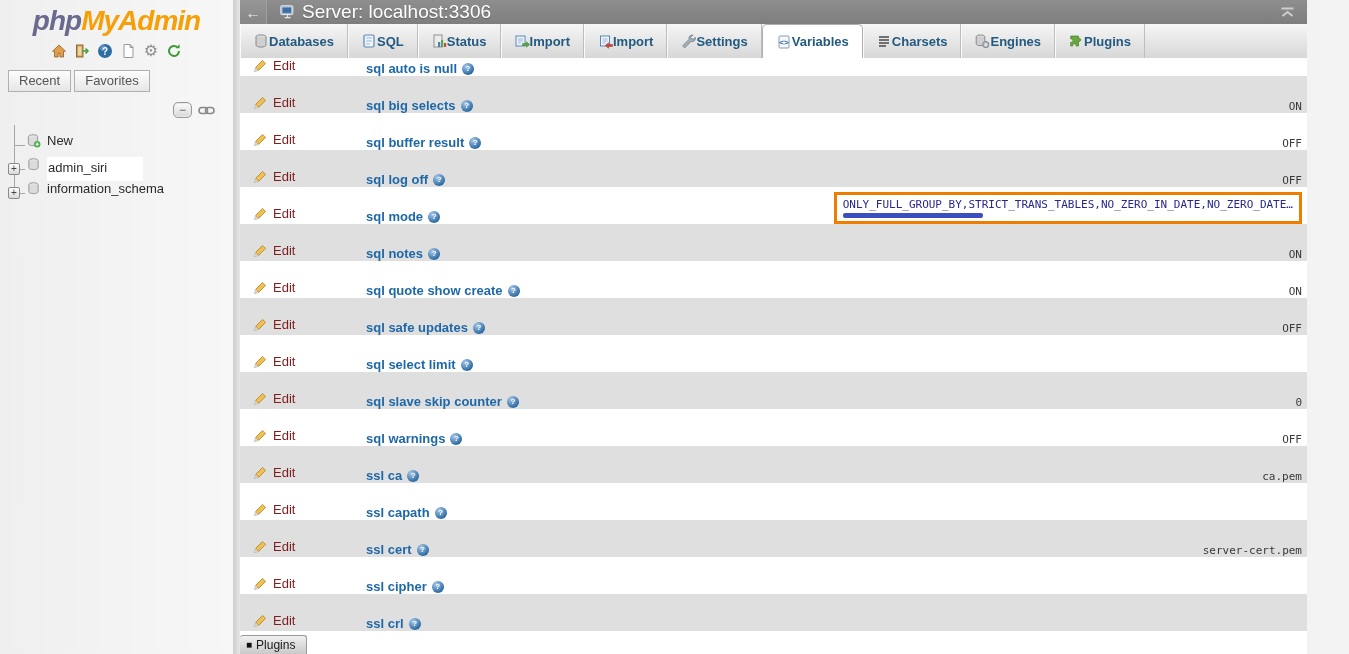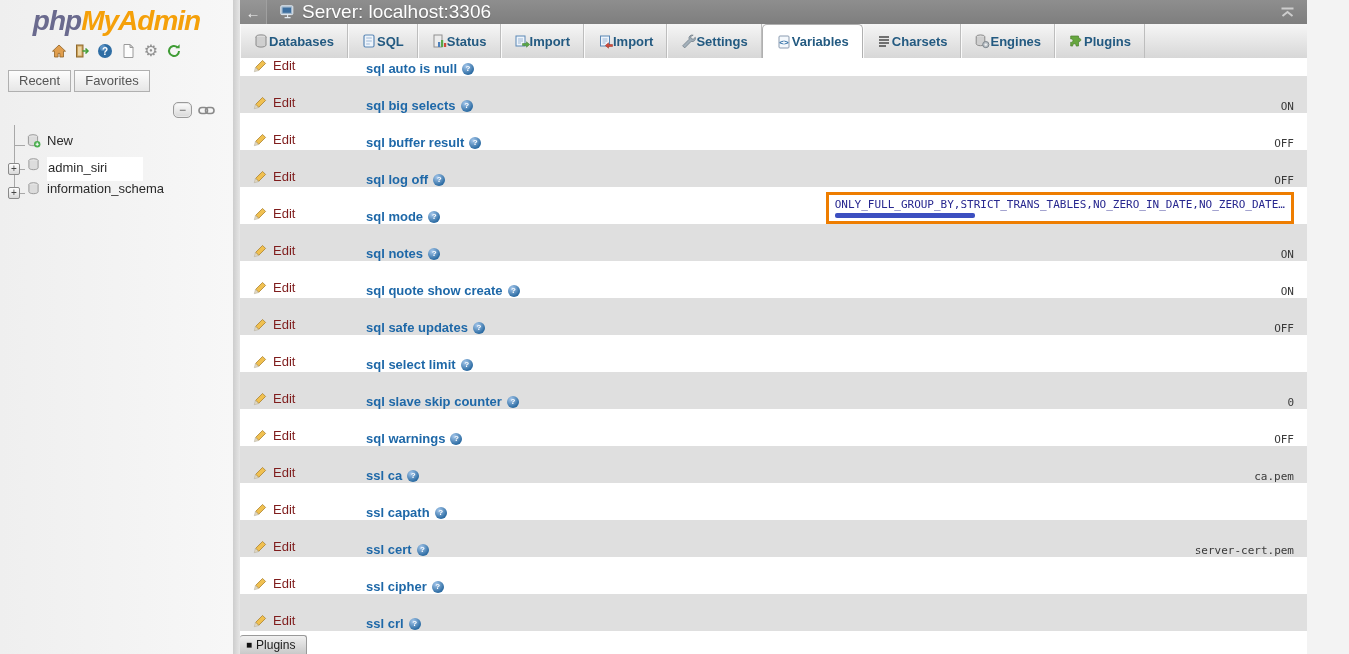--- a/index.html
+++ b/index.html
@@ -44,21 +44,21 @@
   .content { flex: 1; background: #ffffff; overflow: hidden; position: relative; }
   .rows { margin-top: -19px; }
   .vrow { height: 37px; display: flex; align-items: flex-end; font-size: 13px; }
   .vrow.alt { background: #dfdfdf; }
   .cell-action { width: 126px; padding-left: 13px; flex: none; }
   .edit-link { color: #7f1d1d; display: inline-flex; align-items: center; gap: 5px; cursor: pointer; text-decoration: none; }
   .cell-name { display: flex; align-items: center; gap: 3px; flex: none; }
   .var-name { font-weight: bold; color: #1e68a8; }
   .help-icon { width: 12px; height: 12px; border-radius: 50%; background: radial-gradient(circle at 35% 28%, #a6c8ec, #2e6da4 70%); color: #fff; font-size: 8px; font-weight: bold; display: inline-flex; align-items: center; justify-content: center; margin-left: 2px; cursor: pointer; }
   .help-icon::after { content: "?"; }
-  .cell-value { flex: 1; text-align: right; padding-right: 13px; font-family: "DejaVu Sans Mono", monospace; font-size: 11px; color: #3a3a3a; white-space: nowrap; overflow: hidden; }
+  .cell-value { flex: 1; text-align: right; padding-right: 5px; font-family: "DejaVu Sans Mono", monospace; font-size: 11px; color: #3a3a3a; white-space: nowrap; overflow: hidden; }
   .vrow.hl-row .cell-value { }
   .hl-box { display: inline-block; position: relative; border: 3px solid #ee7d00; padding: 3px 6px 10px 6px; text-align: left; color: #27278f; }
   .hl-bar { position: absolute; left: 6px; bottom: 3px; width: 140px; height: 5px; background: #3c4fc0; border-radius: 2px; }
 
   .console-btn { position: absolute; left: 0; bottom: 0; height: 19px; display: flex; align-items: center; gap: 4px; padding: 0 11px 0 6px; background: linear-gradient(#f0f0f0,#c9c9c9); border: 1px solid #999; border-left: none; border-bottom: none; border-radius: 3px 3px 0 0; font-size: 12px; color: #1a1a1a; cursor: pointer; }
   .console-sq { font-size: 10px; line-height: 1; color: #111; }
   svg { display: block; }
 </style>
 </head>
 <body>

